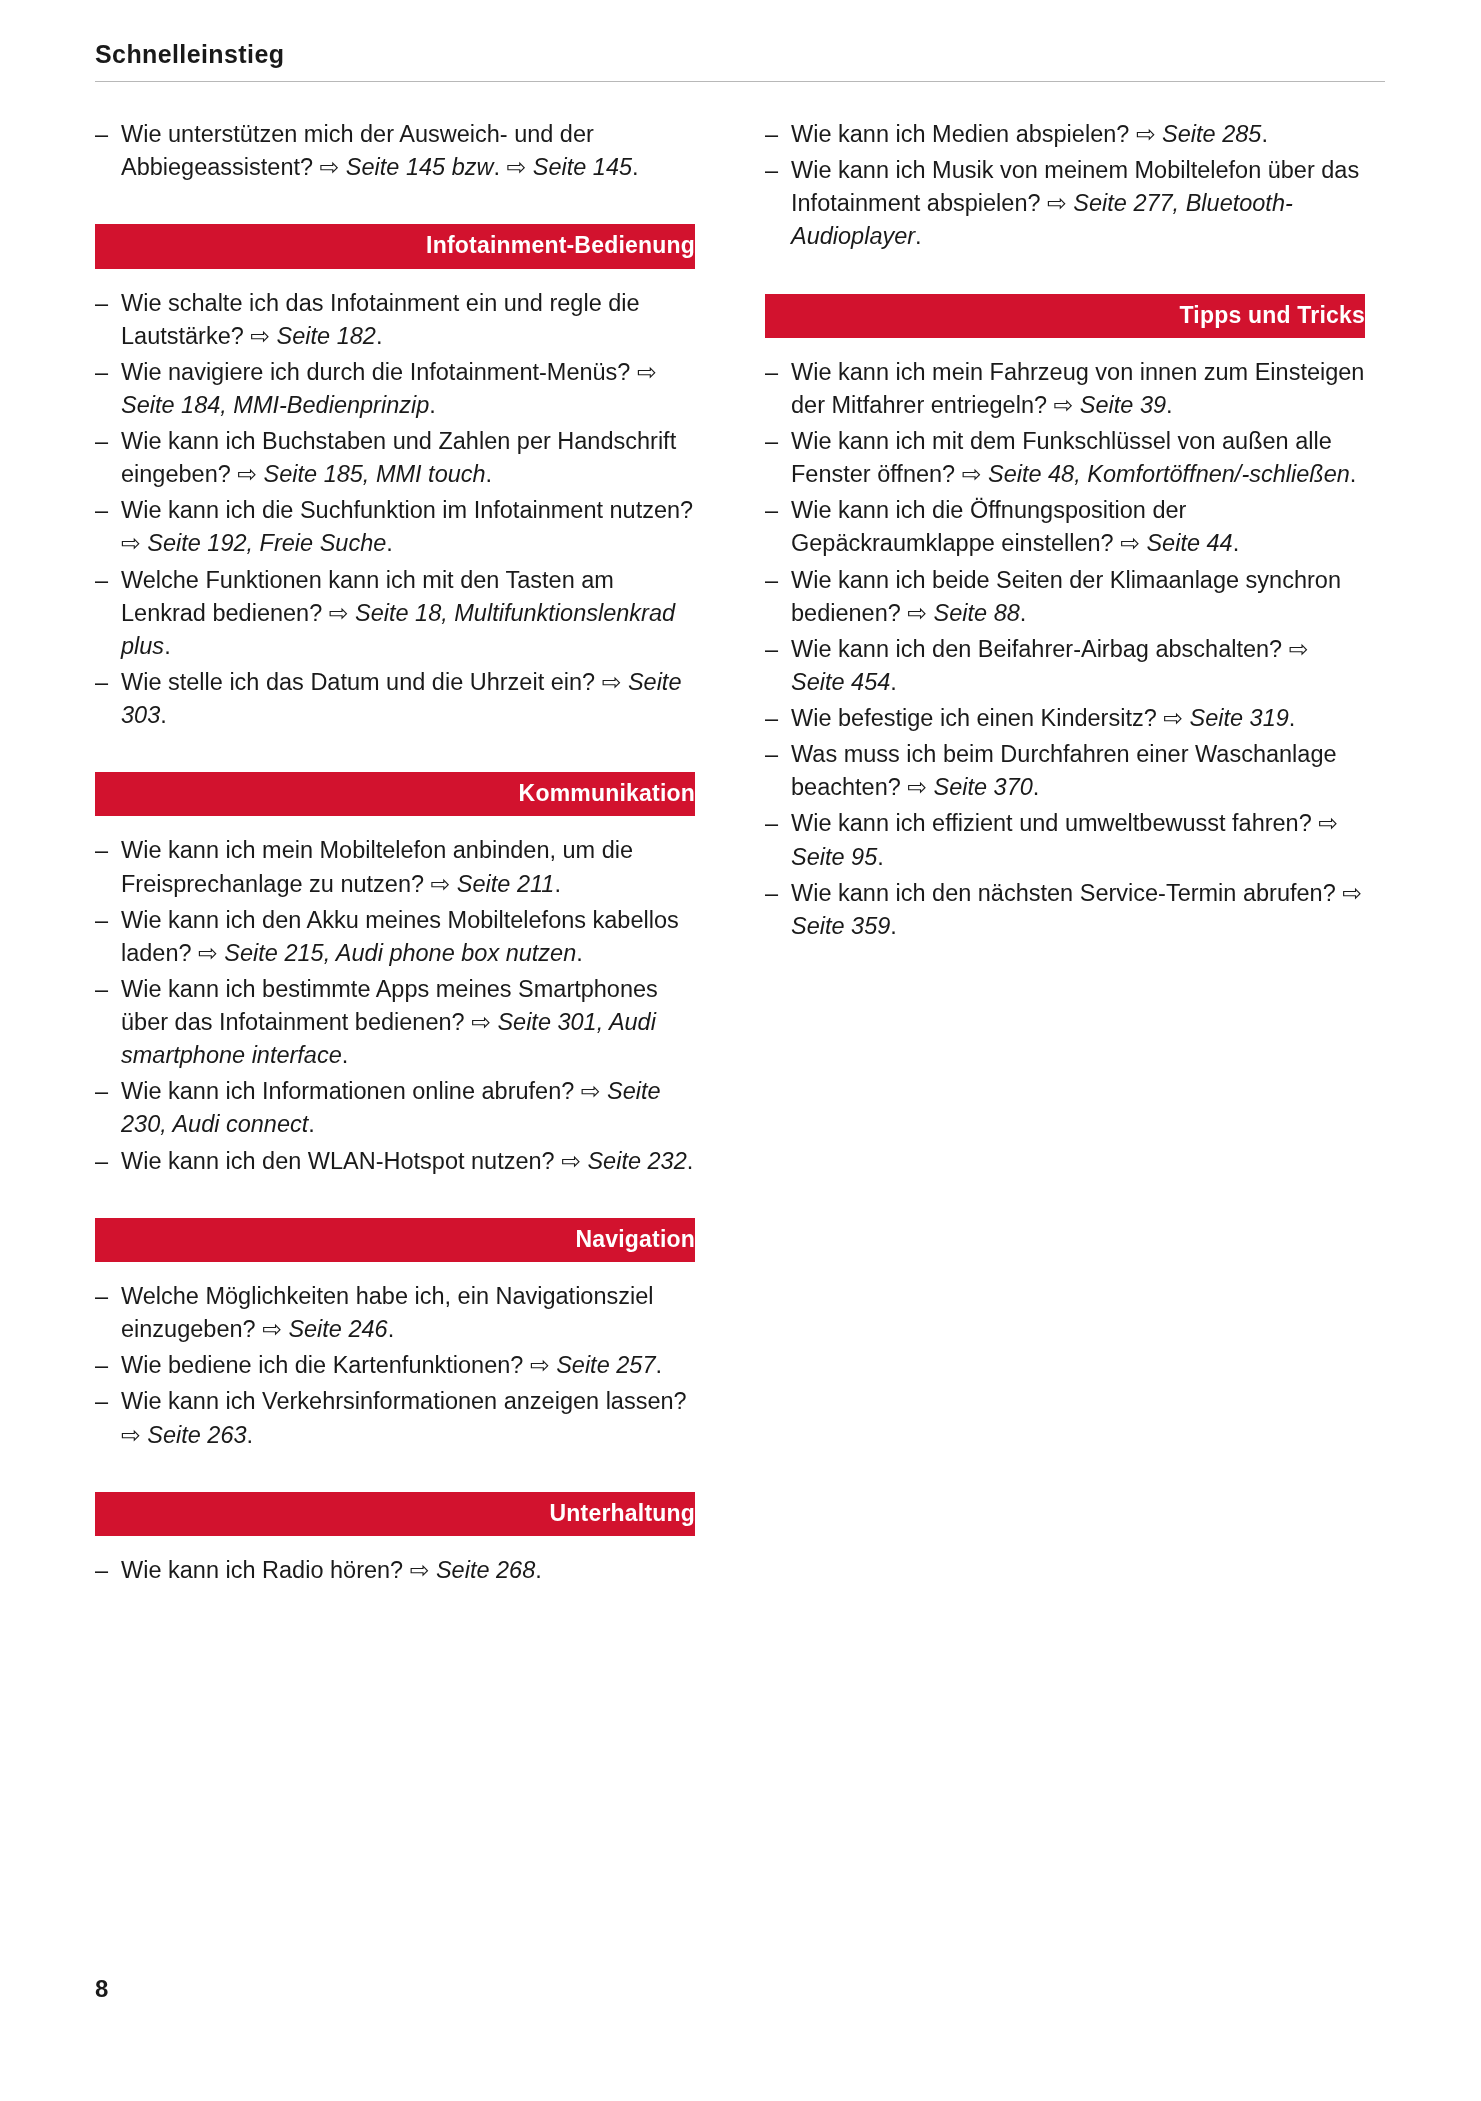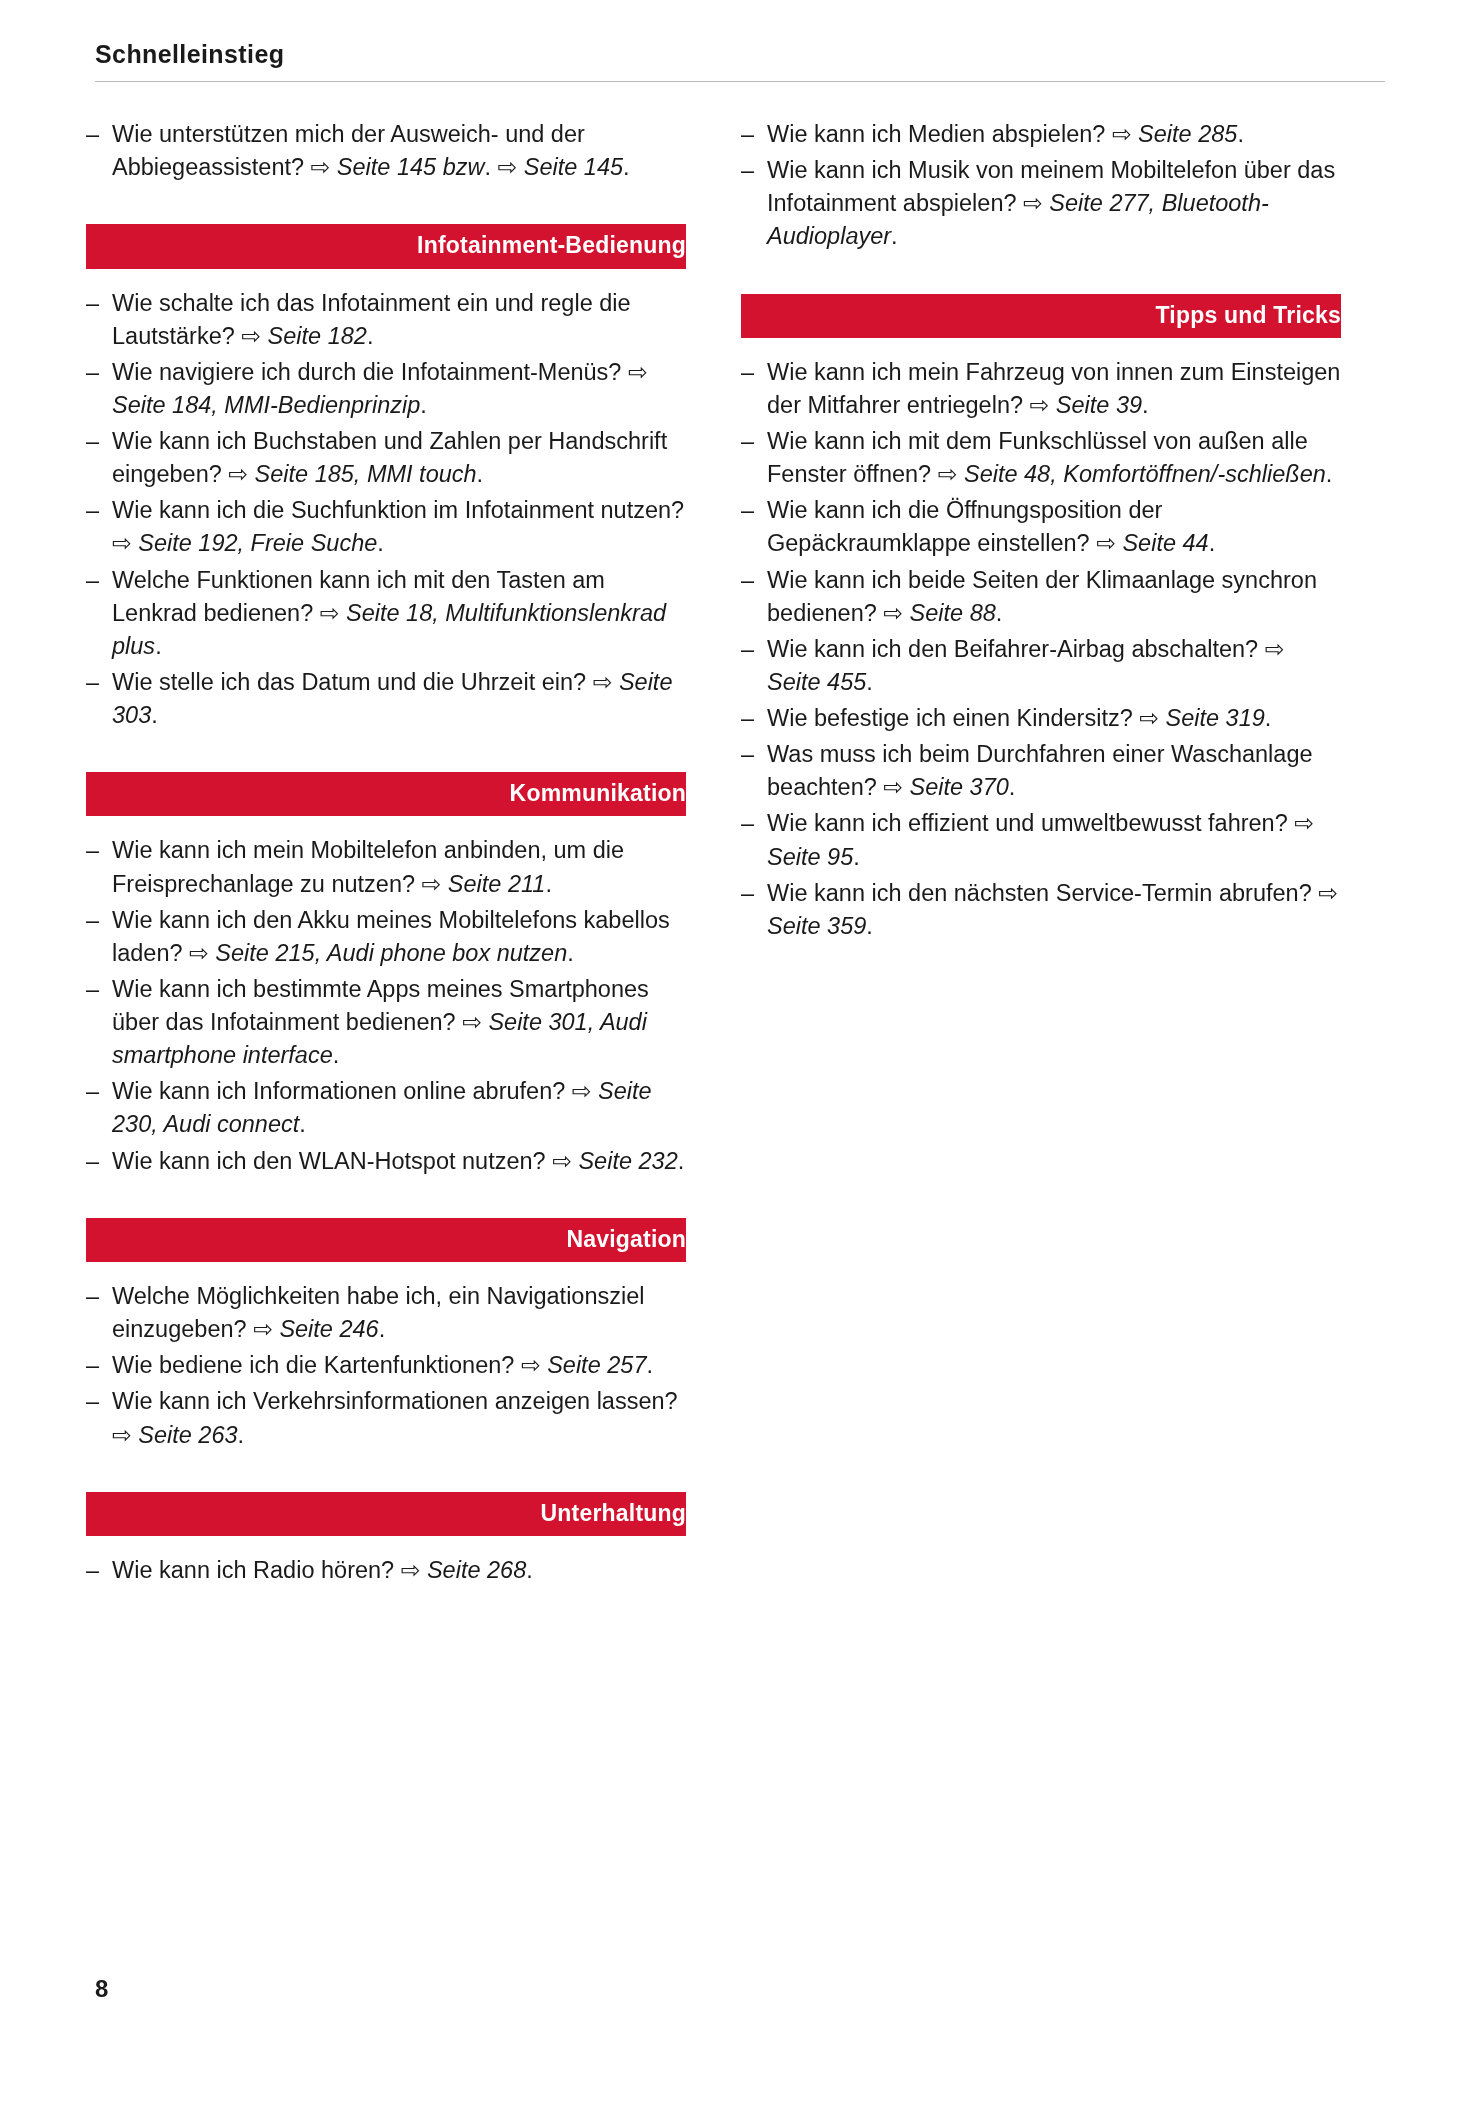--- a/index.html
+++ b/index.html
@@ -39,25 +39,25 @@
     padding-bottom: 12px;
   }
   .header-rule {
     border-bottom: 1.5px solid #b8b8b8;
     width: 100%;
   }
 
   
   .columns {
     position: absolute;
-    left: 86px;
+    left: 95px;
     top: 118px;
     width: 1300px;
     display: flex;
-    gap: 55px;
+    gap: 70px;
   }
   .col {
     width: 600px;
   }
 
   
   .band {
     background: #d2122e;
     color: #ffffff;
     font-size: 23px;
@@ -163,21 +163,21 @@
           <li>Wie kann ich Medien abspielen? <span class="arrow"> ⇨ </span><span class="ref">Seite 285</span>.</li>
           <li>Wie kann ich Musik von meinem Mobiltelefon über das Infotainment abspielen? <span class="arrow"> ⇨ </span><span class="ref">Seite 277, Bluetooth-Audioplayer</span>.</li>
         </ul>
       <div>
           <div class="band">Tipps und Tricks</div>
           <ul class="qlist">
             <li>Wie kann ich mein Fahrzeug von innen zum Einsteigen der Mitfahrer entriegeln? <span class="arrow"> ⇨ </span><span class="ref">Seite 39</span>.</li>
             <li>Wie kann ich mit dem Funkschlüssel von außen alle Fenster öffnen? <span class="arrow"> ⇨ </span><span class="ref">Seite 48, Komfortöffnen/-schließen</span>.</li>
             <li>Wie kann ich die Öffnungsposition der Gepäckraumklappe einstellen? <span class="arrow"> ⇨ </span><span class="ref">Seite 44</span>.</li>
             <li>Wie kann ich beide Seiten der Klimaanlage synchron bedienen? <span class="arrow"> ⇨ </span><span class="ref">Seite 88</span>.</li>
-            <li>Wie kann ich den Beifahrer-Airbag abschalten? <span class="arrow"> ⇨ </span><span class="ref">Seite 455</span>.</li>
+            <li>Wie kann ich den Beifahrer-Airbag abschalten? <span class="arrow"> ⇨ </span><span class="ref">Seite 454</span>.</li>
             <li>Wie befestige ich einen Kindersitz? <span class="arrow"> ⇨ </span><span class="ref">Seite 319</span>.</li>
             <li>Was muss ich beim Durchfahren einer Waschanlage beachten? <span class="arrow"> ⇨ </span><span class="ref">Seite 370</span>.</li>
             <li>Wie kann ich effizient und umweltbewusst fahren? <span class="arrow"> ⇨ </span><span class="ref">Seite 95</span>.</li>
             <li>Wie kann ich den nächsten Service-Termin abrufen? <span class="arrow"> ⇨ </span><span class="ref">Seite 359</span>.</li>
           </ul>
         </div>
     </div>
 
   </div>
 

